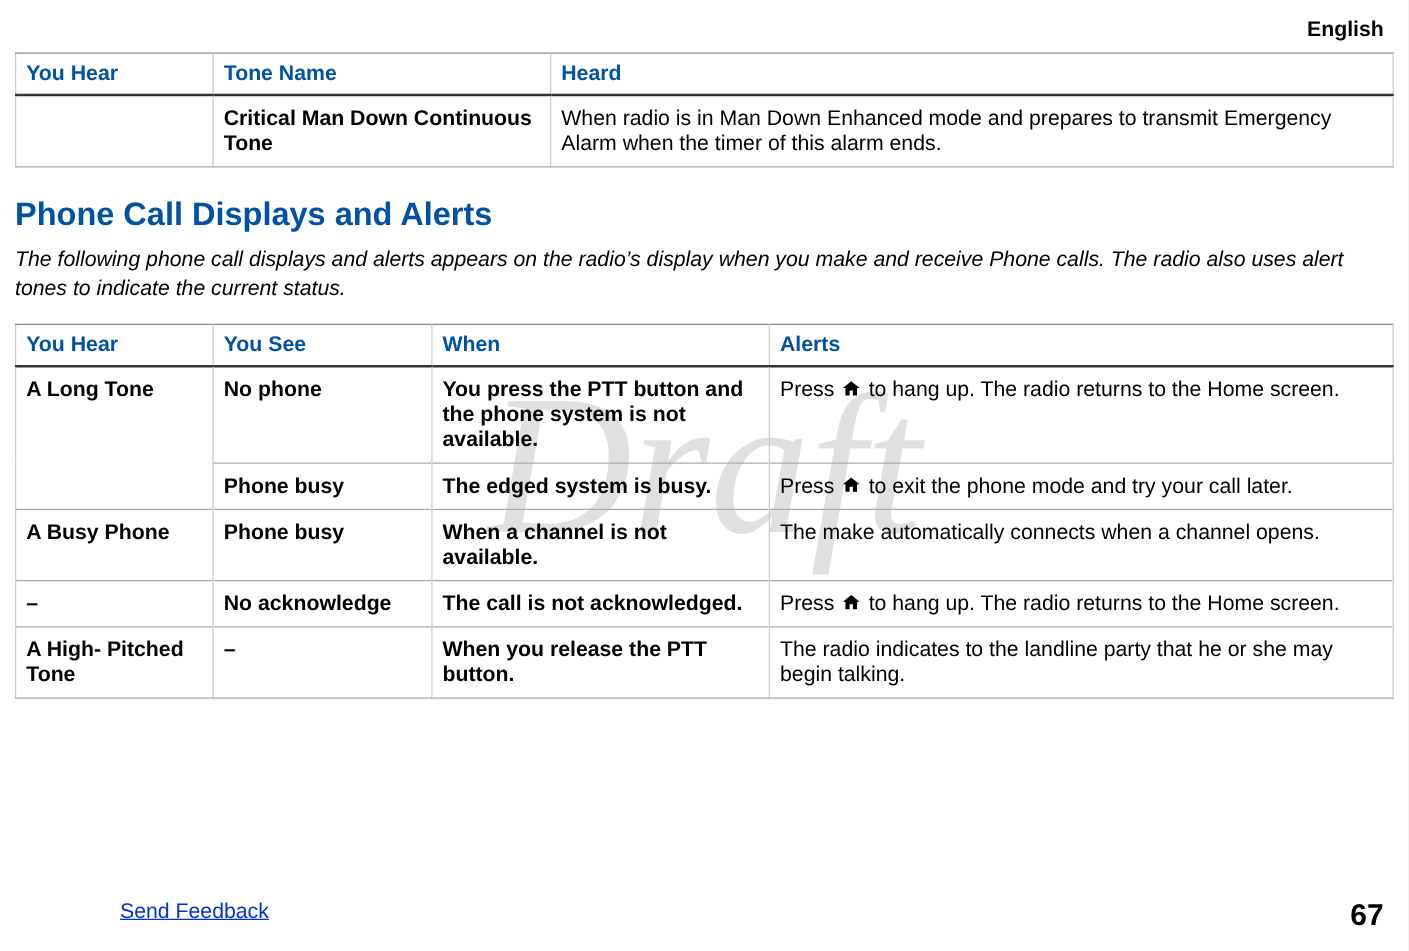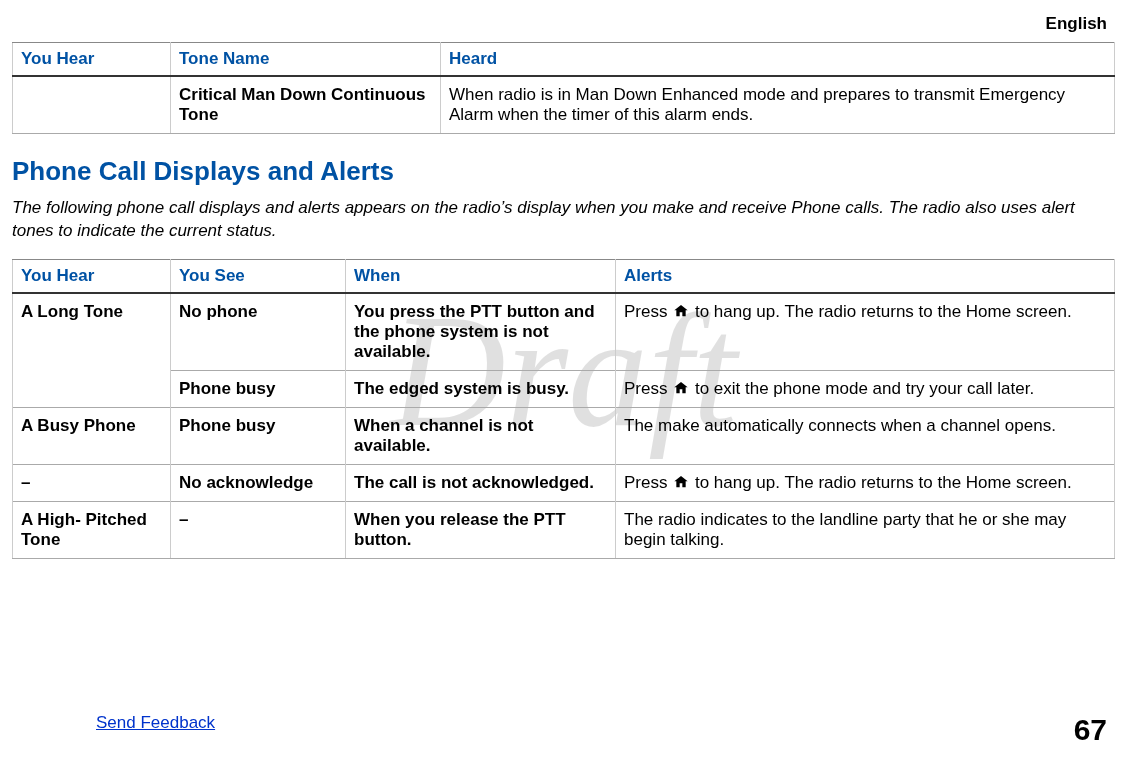--- a/index.html
+++ b/index.html
@@ -74,21 +74,21 @@
     padding: 0 20px 0 96px;
     font-size: 17px;
   }
   .footer a {
     color: #0033cc;
     text-decoration: underline;
   }
   .pnum {
     float: right;
     font-weight: bold;
-    font-size: 30px;
+    font-size: 24px;
   }
   .watermark {
     position: absolute;
     top: 50%;
     left: 50%;
     transform: translate(-50%, -55%) rotate(0deg);
     font-size: 160px;
     font-style: italic;
     font-family: "Times New Roman", Times, serif;
     color: rgba(0,0,0,0.12);

